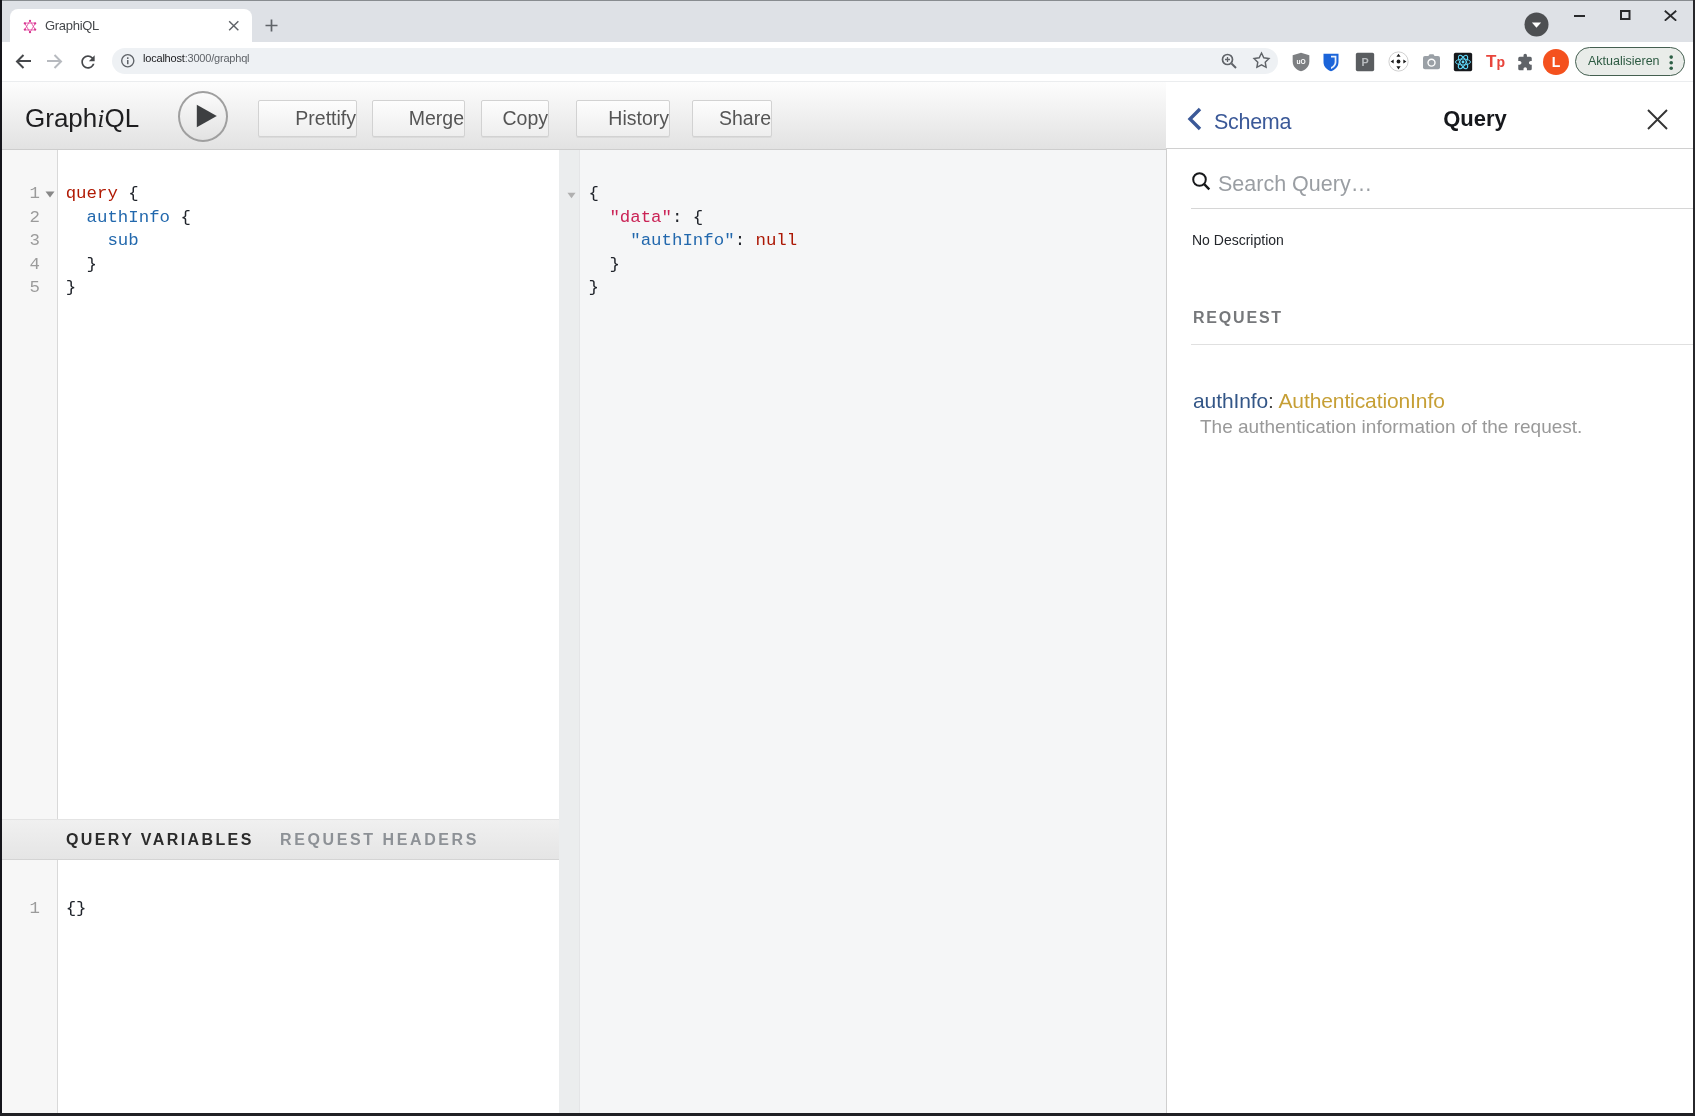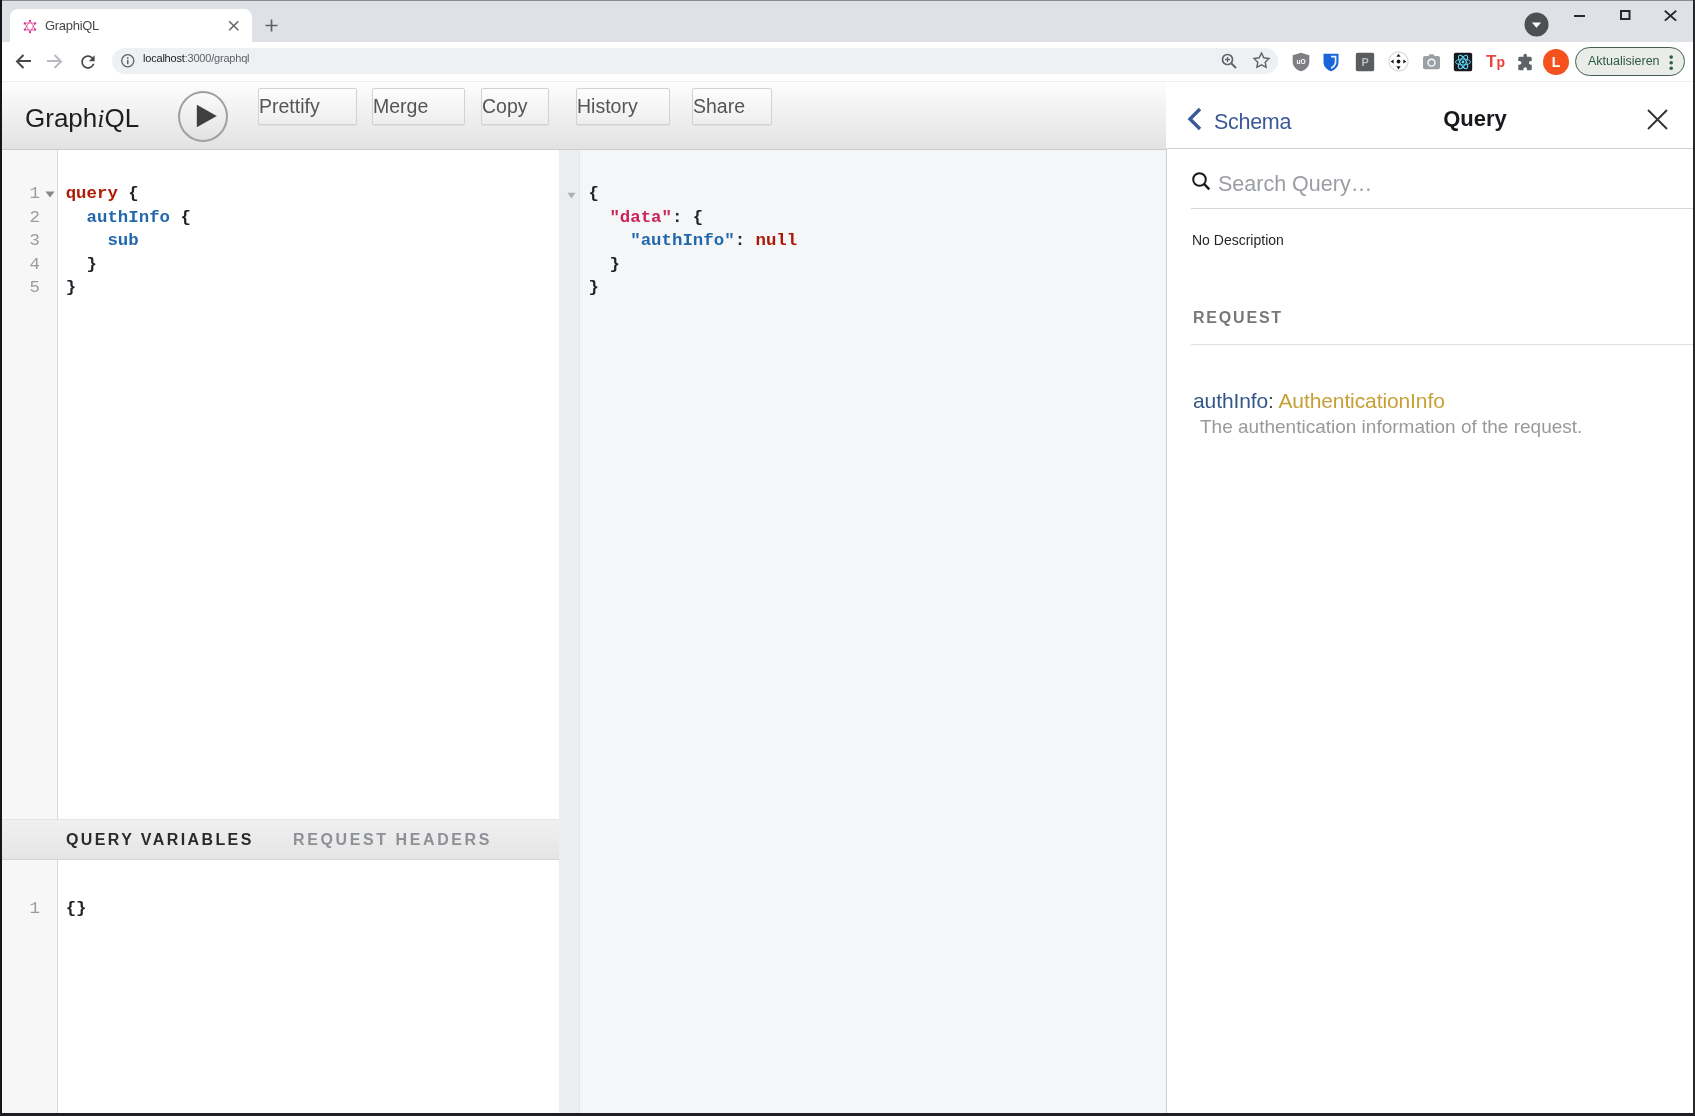--- a/index.html
+++ b/index.html
@@ -1,47 +1,47 @@
 <!DOCTYPE html>
 <html><head>
 <meta charset="utf-8">
 <style>
   * { margin:0; padding:0; box-sizing:border-box; }
   html,body { width:1695px; height:1116px; overflow:hidden; }
   body { font-family:"Liberation Sans", sans-serif; position:relative; background:#fff; }
   .abs { position:absolute; }
-  .mono { font-family:"Liberation Mono", monospace; font-size:17.4px; line-height:23.5px; white-space:pre;font-weight:bold; }
+  .mono { font-family:"Liberation Mono", monospace; font-size:17.4px; line-height:23.5px; white-space:pre; }
   svg { display:block; position:absolute; }
 
   #tabstrip { left:0; top:0; width:1695px; height:42px; background:#dee1e6; }
   #topline { left:0; top:0; width:1695px; height:1px; background:#888c90; }
   #tab { left:10px; top:9px; width:242px; height:33px; background:#fff; border-radius:8px 8px 0 0; }
   #tabtitle { left:45px; top:17.5px; font-size:13px; color:#45484b; letter-spacing:-0.3px; }
 
   #toolbar { left:0; top:42px; width:1695px; height:40px; background:#fff; border-bottom:1px solid #ebedef; }
   #omnibox { left:112px; top:48px; width:1166px; height:26px; border-radius:13px; background:#eef1f4; }
   #url { left:143px; top:51.5px; font-size:11px; letter-spacing:-0.2px; color:#202124;text-align:right; }
   #url .gray { color:#5f6368; }
   #avatar { left:1543px; top:49px; width:26px; height:26px; border-radius:50%; background:#f4511e; color:#fff; font-size:14px; font-weight:bold; text-align:center; line-height:26px; }
   #aktual { left:1575px; top:47px; width:110px; height:29px; border-radius:15px; border:1.5px solid #445f50; background:#e9ece9; }
   #aktualt { left:1588px; top:54px; font-size:12.5px; color:#2d5a42; }
 
   #topbar { left:0; top:82px; width:1166px; height:68px; background:linear-gradient(#fdfdfd,#e2e2e2); border-bottom:1px solid #cdcdcd; }
   #gqltitle { left:25px; top:103px; font-size:26px; color:#1e1e20; }
   #gqltitle em { font-family:"Liberation Serif", serif; font-style:italic; }
   #execbtn { left:178px; top:91px; width:50px; height:51px; border-radius:50%; border:2px solid #9f9f9f; background:linear-gradient(#fbfbfb,#e2e2e2); }
-  .tbtn { position:absolute; top:88px; height:37px; border:1px solid #d2d2d2; border-radius:2px; background:linear-gradient(#fdfdfd,#eeeeee); color:#555; font-size:19.5px; text-align:left; line-height:35px; box-shadow:0 1px 0 rgba(0,0,0,0.05); }
+  .tbtn { position:absolute; top:100px; height:37px; border:1px solid #d2d2d2; border-radius:2px; background:linear-gradient(#fdfdfd,#eeeeee); color:#555; font-size:19.5px; text-align:right; line-height:35px; box-shadow:0 1px 0 rgba(0,0,0,0.05); }
 
   #qeditor { left:0; top:150px; width:559px; height:669px; background:#fff; }
   #qgutter { left:0; top:150px; width:58px; height:669px; background:#f7f7f7; border-right:1px solid #d9d9d9; }
   .lnum { position:absolute; width:34px; text-align:right; color:#9b9b9b; font-family:"Liberation Mono", monospace; font-size:17.4px; line-height:23.5px; left:6px; }
 
   #varbar { left:0; top:819px; width:559px; height:41px; background:linear-gradient(#f0f0f0,#e5e5e5); border-top:1px solid #e4e4e4; border-bottom:1px solid #d4d4d4; }
   #varv1 { left:66px; top:831px; font-size:16px; font-weight:bold; letter-spacing:2.4px; color:#2b2b2b; }
-  #varv2 { left:293px; top:831px; font-size:16px; font-weight:bold; letter-spacing:2.6px; color:#8d9196; }
+  #varv2 { left:280px; top:831px; font-size:16px; font-weight:bold; letter-spacing:2.6px; color:#8d9196; }
   #veditor { left:0; top:860px; width:559px; height:253px; background:#fff; }
   #vgutter { left:0; top:860px; width:58px; height:253px; background:#f7f7f7; border-right:1px solid #d9d9d9; }
 
   #result { left:559px; top:150px; width:607px; height:963px; background:#f5f6f7; }
   #rgutter { left:559px; top:150px; width:21px; height:963px; background:#ebedee; border-right:1px solid #e4e5e7; }
 
   #docs { left:1166px; top:83px; width:529px; height:1030px; background:#fff; border-left:1px solid #cfcfcf; }
   #dochead { left:1166px; top:83px; width:529px; height:66px; border-bottom:1px solid #d0d0d0; background:#fff; }
   #schema { left:1214px; top:110px; font-size:21.5px; letter-spacing:-0.3px; color:#3B5998; }
   #doctitle { left:1380px; top:106px; width:190px; text-align:center; font-size:22px; font-weight:bold; color:#16181c; }

